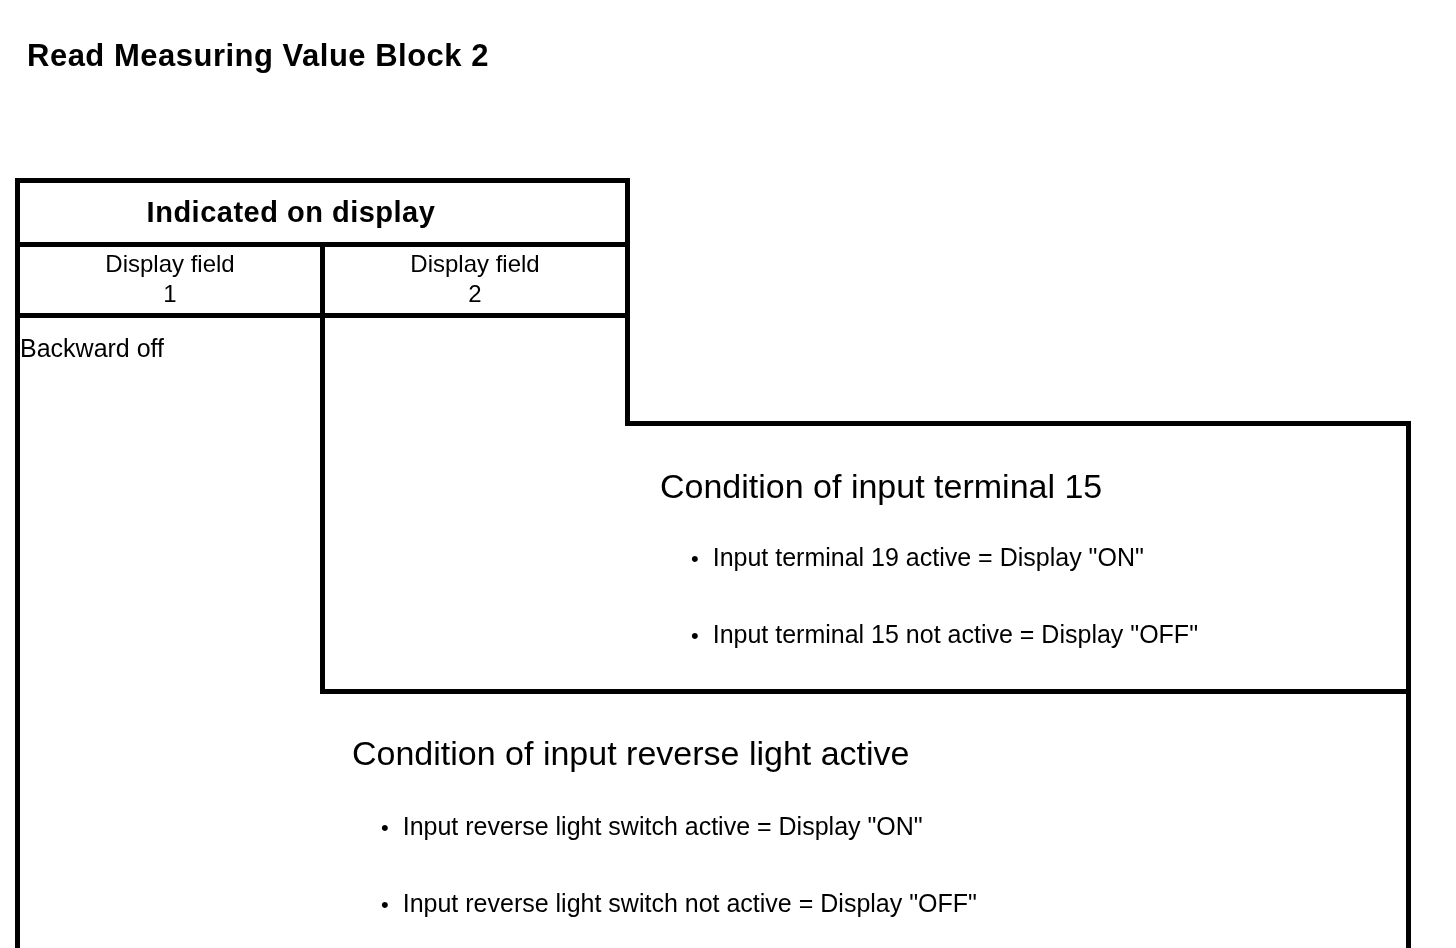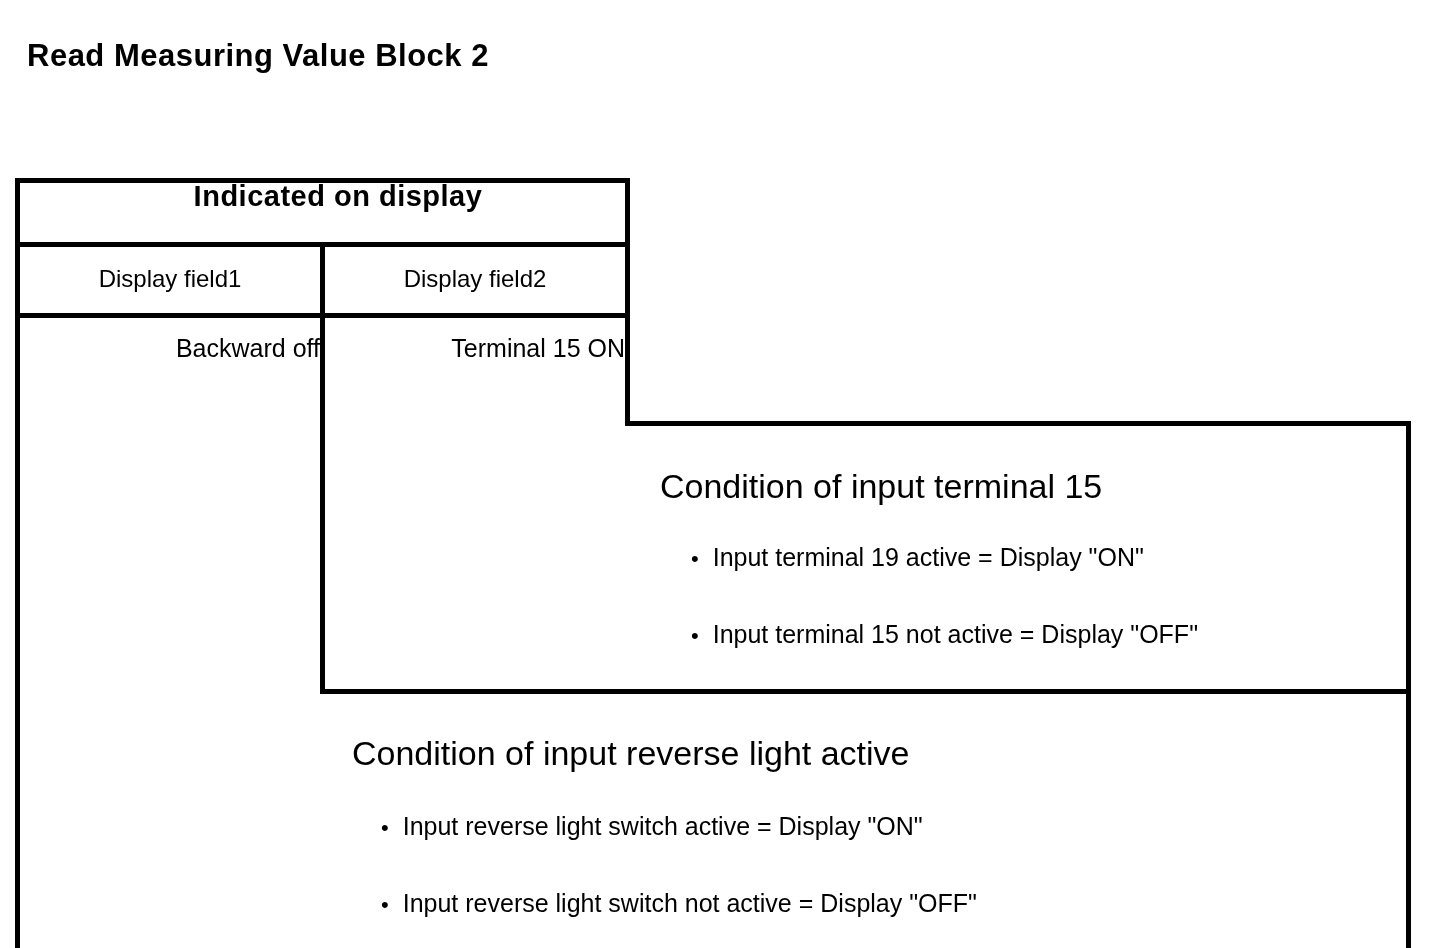--- a/index.html
+++ b/index.html
@@ -25,50 +25,50 @@
     position: absolute;
     left: 27px;
     font-size: 31px;
     font-weight: bold;
     white-space: nowrap;
     letter-spacing: 0.5px;
   }
   .header-cell {
     position: absolute;
     left: 20px;
-    top: 141px;
+    top: 157px;
     width: 542px;
     height: 58px;
     display: flex;
     align-items: center;
     justify-content: center;
     font-size: 29px;
     font-weight: bold;
     letter-spacing: 0.5px;
-    padding-left: 47px;
   }
   .col-head {
     position: absolute;
     top: 221px;
     width: 300px;
     height: 64px;
     display: flex;
+    flex-direction: column;
     align-items: center;
     justify-content: center;
     font-size: 24px;
     line-height: 1.25;
     text-align: center;
   }
   .col-head-1 { left: 20px; }
   .col-head-2 { left: 325px; }
   .cell-value {
     position: absolute;
     top: 308px;
     width: 300px;
-    text-align: right;
+    text-align: left;
     font-size: 25px;
     white-space: nowrap;
   }
   .cell-value-1 { left: 20px; }
   .cell-value-2 { left: 325px; }
   .callout-heading {
     position: absolute;
     font-size: 34px;
     white-space: nowrap;
   }
@@ -108,21 +108,20 @@
   <div class="col-head col-head-1">
     <div>Display field</div>
     <div>1</div>
   </div>
   <div class="col-head col-head-2">
     <div>Display field</div>
     <div>2</div>
   </div>
 
   <div class="cell-value cell-value-1">Backward off</div>
-  <div class="cell-value cell-value-2">Terminal 15 ON</div>
 
   <div class="callout-heading" style="left:660px; top:441px;">Condition of input terminal 15</div>
   <div class="bullet-row" style="left:691px; top:517px;">
     <span class="bullet-dot">•</span>
     <span>Input terminal 19 active = Display "ON"</span>
   </div>
   <div class="bullet-row" style="left:691px; top:594px;">
     <span class="bullet-dot">•</span>
     <span>Input terminal 15 not active = Display "OFF"</span>
   </div>

